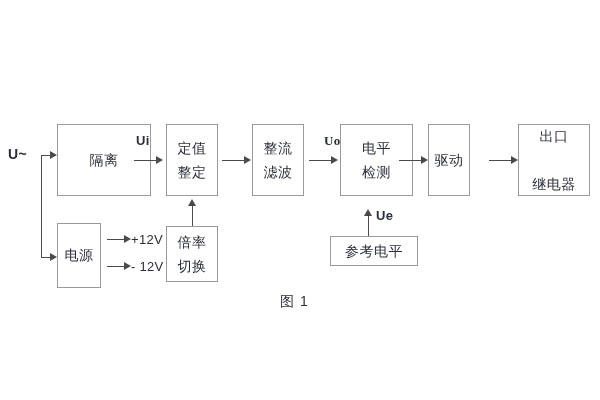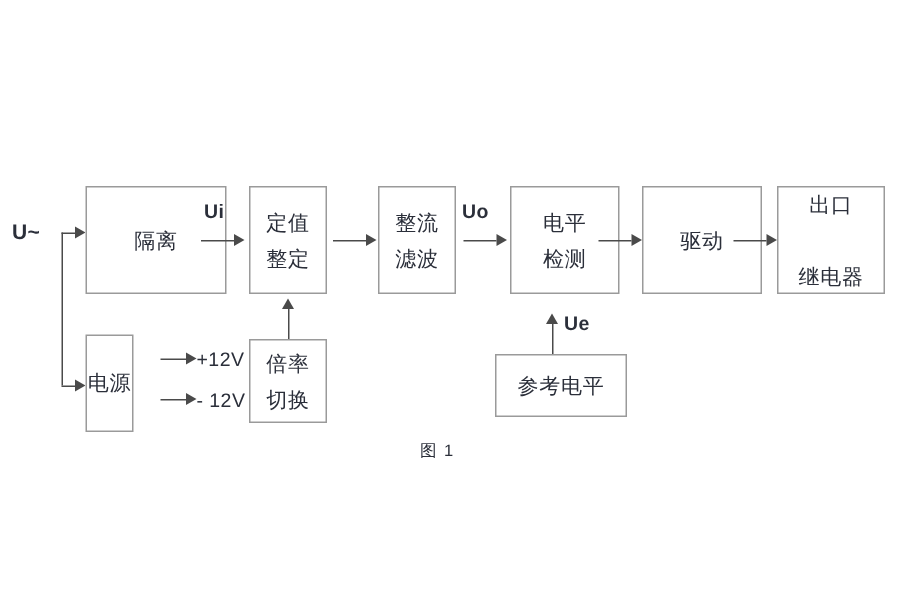--- a/index.html
+++ b/index.html
@@ -36,21 +36,21 @@
   .label {
     position: absolute;
     color: #2b2f3a;
     font-size: 13px;
     white-space: nowrap;
     letter-spacing: 0.3px;
   }
   .caption {
     position: absolute;
     color: #2b2f3a;
-    font-size: 11px;
+    font-size: 14px;
     white-space: nowrap;
     letter-spacing: 1px;
   }
   .wire {
     position: absolute;
     background: #4a4a4a;
   }
   .wire.h { height: 1px; }
   .wire.v { width: 1px; }
   .arrowhead {
@@ -98,65 +98,65 @@
   </div>
 
   <div class="wire h" style="left:222px; top:160px; width:22px;"></div>
   <div class="arrowhead right" style="left:244px; top:156px;"></div>
 
   <div class="box" style="left:252px; top:124px; width:52px; height:72px;">
     <span class="ln">整流</span>
     <span class="ln">滤波</span>
   </div>
 
-  <div class="label" style="left:308px; top:133px; font-weight:bold;">Uo</div>
+  <div class="label" style="left:324px; top:133px; font-weight:bold;font-family:Liberation Serif, serif;">Uo</div>
   <div class="wire h" style="left:309px; top:160px; width:22px;"></div>
   <div class="arrowhead right" style="left:331px; top:156px;"></div>
 
   <div class="box" style="left:340px; top:124px; width:73px; height:72px;">
     <span class="ln">电平</span>
     <span class="ln">检测</span>
   </div>
 
   <div class="wire h" style="left:399px; top:160px; width:22px;"></div>
   <div class="arrowhead right" style="left:421px; top:156px;"></div>
 
-  <div class="box" style="left:428px; top:124px; width:80px; height:72px;">
+  <div class="box" style="left:428px; top:124px; width:42px; height:72px;">
     <span class="ln">驱动</span>
   </div>
 
   <div class="wire h" style="left:489px; top:160px; width:22px;"></div>
   <div class="arrowhead right" style="left:511px; top:156px;"></div>
 
   <div class="box" style="left:518px; top:124px; width:72px; height:72px;gap:24px;">
     <span class="ln">出口</span>
     <span class="ln">继电器</span>
   </div>
 
-  <div class="box" style="left:57px; top:223px; width:32px; height:65px;">
+  <div class="box" style="left:57px; top:223px; width:44px; height:65px;">
     <span class="ln">电源</span>
   </div>
 
   <div class="wire h" style="left:107px; top:239px; width:17px;"></div>
   <div class="arrowhead right" style="left:124px; top:235px;"></div>
   <div class="label" style="left:131px; top:232px;">+12V</div>
 
   <div class="wire h" style="left:107px; top:266px; width:17px;"></div>
   <div class="arrowhead right" style="left:124px; top:262px;"></div>
   <div class="label" style="left:131px; top:259px;">- 12V</div>
 
   <div class="box" style="left:166px; top:226px; width:52px; height:56px;">
     <span class="ln">倍率</span>
     <span class="ln">切换</span>
   </div>
 
   <div class="wire v" style="left:192px; top:206px; height:20px;"></div>
   <div class="arrowhead up" style="left:188px; top:199px;"></div>
 
-  <div class="box" style="left:330px; top:236px; width:88px; height:42px;">
+  <div class="box" style="left:330px; top:236px; width:88px; height:30px;">
     <span class="ln">参考电平</span>
   </div>
 
   <div class="wire v" style="left:368px; top:216px; height:20px;"></div>
   <div class="arrowhead up" style="left:364px; top:209px;"></div>
   <div class="label" style="left:376px; top:208px; font-weight:bold;">Ue</div>
 
   <div class="caption" style="left:280px; top:293px;">图 1</div>
 
 </div>

